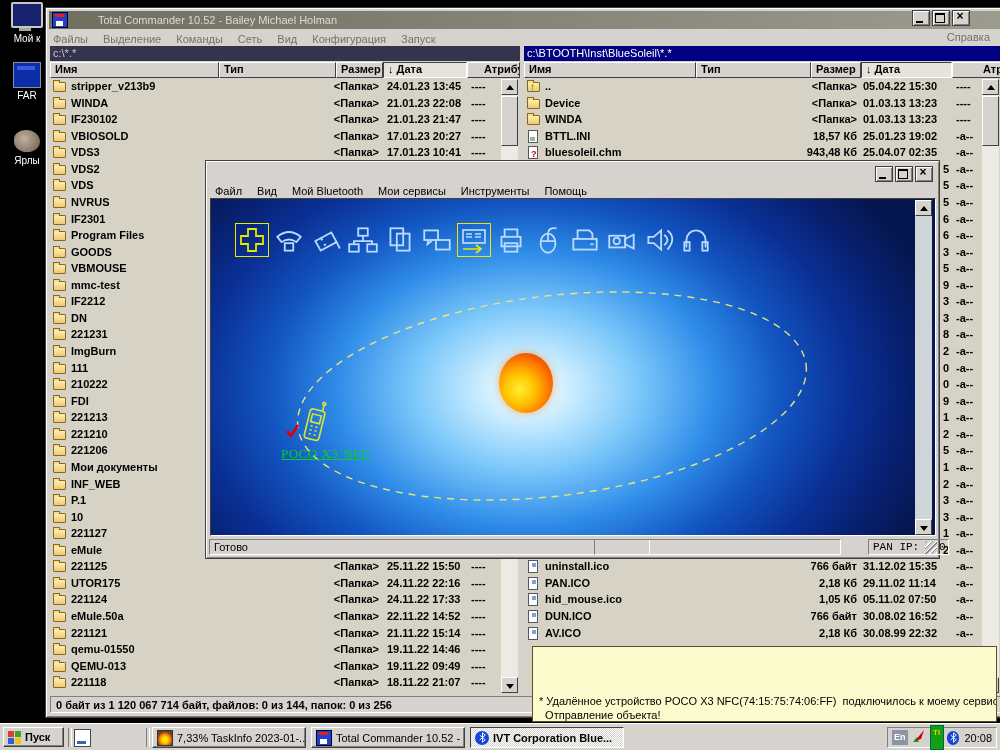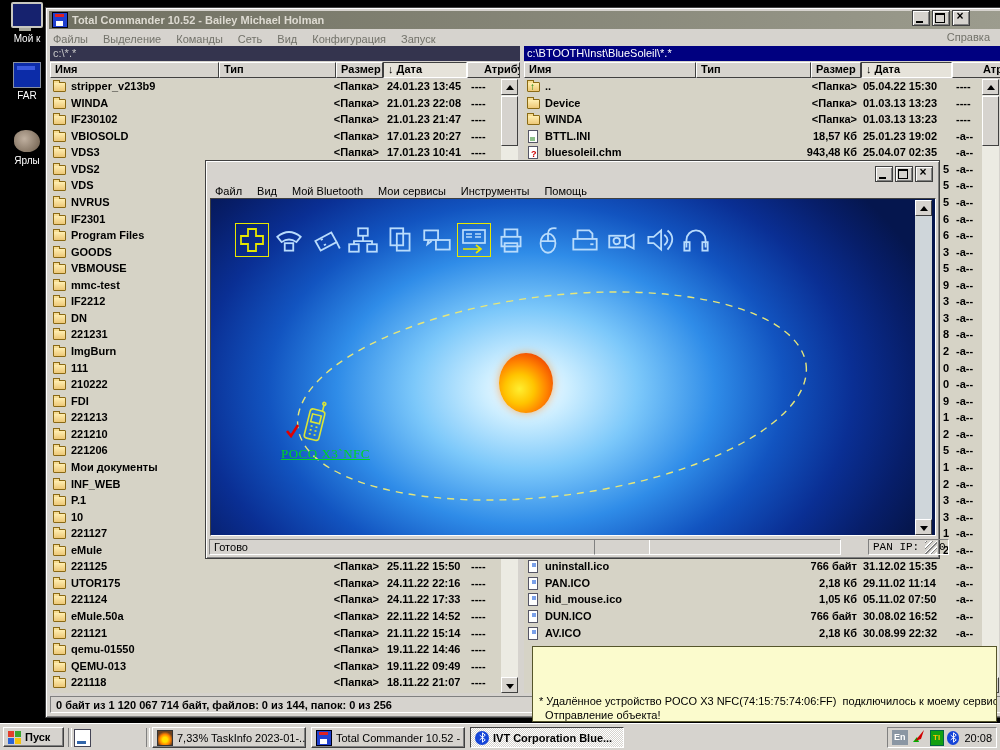--- a/index.html
+++ b/index.html
@@ -3,21 +3,21 @@
 <meta charset="utf-8">
 <style>
   html,body{margin:0;padding:0;background:#000;}
   #screen{position:relative;width:1000px;height:750px;overflow:hidden;background:#000;
           font-family:"Liberation Sans",sans-serif;-webkit-font-smoothing:none;}
   
   .win{position:absolute;background:#d6d3ce;border:1px solid #404040;
        box-shadow:inset 1px 1px 0 #fff, inset -1px -1px 0 #808080, inset 2px 2px 0 #d6d3ce;}
   .tbar{position:absolute;left:3px;right:3px;top:3px;height:18px;display:flex;align-items:center;
         padding:0 3px;gap:4px;overflow:hidden;}
-  .ttl{flex:1;font-size:11px;font-weight:bold;white-space:nowrap;overflow:hidden;}
+  .ttl{flex:1;font-size:11px;font-weight:normal;white-space:nowrap;overflow:hidden;margin-left:26px;}
   .wbtns{position:absolute;top:2px;display:flex;gap:2px;}
   .wbtn{width:16px;height:14px;background:#d6d3ce;border:1px solid #404040;
         box-shadow:inset 1px 1px 0 #fff, inset -1px -1px 0 #808080;position:relative;}
   .g-min::after{content:"";position:absolute;left:3px;bottom:2px;width:7px;height:2px;background:#000;}
   .g-max::after{content:"";position:absolute;left:2px;top:2px;width:8px;height:7px;border:1px solid #000;border-top-width:2px;}
   .g-cls::after{content:"×";position:absolute;left:0;top:-2px;width:14px;text-align:center;font:bold 12px "Liberation Sans",sans-serif;color:#000;}
   
   .dicon{position:absolute;width:50px;text-align:center;z-index:1;color:#fff;font-size:10px;}
   .dglyph{margin:0 auto 2px auto;}
   .mon{width:28px;height:22px;border:2px solid #c8c8c0;background:#16226e;border-radius:2px;position:relative;}
@@ -128,21 +128,21 @@
        background-image:radial-gradient(circle at 50% 62%, #ffe000 0 22%, #ff8000 48%, #6a4020 72%);}
   .ico-tc{background:#2040d0;border:1px solid #001;}
   .ico-tc::before{content:"";position:absolute;left:2px;top:1px;width:9px;height:3px;background:#e02020;}
   .ico-tc::after{content:"";position:absolute;left:3px;bottom:1px;width:7px;height:5px;background:#fff;}
   .btcircle{width:14px;height:14px;border-radius:50%;background:#1545d8;display:flex;align-items:center;justify-content:center;}
   #tray{position:absolute;right:3px;top:3px;height:21px;width:110px;border:1px solid;
        border-color:#808080 #fff #fff #808080;display:flex;align-items:center;gap:3px;
        padding:0 4px;box-sizing:border-box;}
   #lang{width:17px;height:15px;background:#8a96a3;color:#fff;font-size:9px;font-weight:bold;
        text-align:center;line-height:15px;}
-  #tibox{width:15px;height:16px;background:#12a012;border:1px solid #064;color:#ffc000;
+  #tibox{width:15px;height:25px;background:#12a012;border:1px solid #064;color:#ffc000;
        font-size:8px;font-weight:bold;text-align:center;line-height:14px;box-sizing:border-box;}
   #clock{font-size:11px;margin-left:2px;}
 </style>
 </head>
 <body>
 
 <div id="screen">
 
   <div class="dicon" style="left:2px;top:2px;">
     <div class="dglyph mon"></div>

